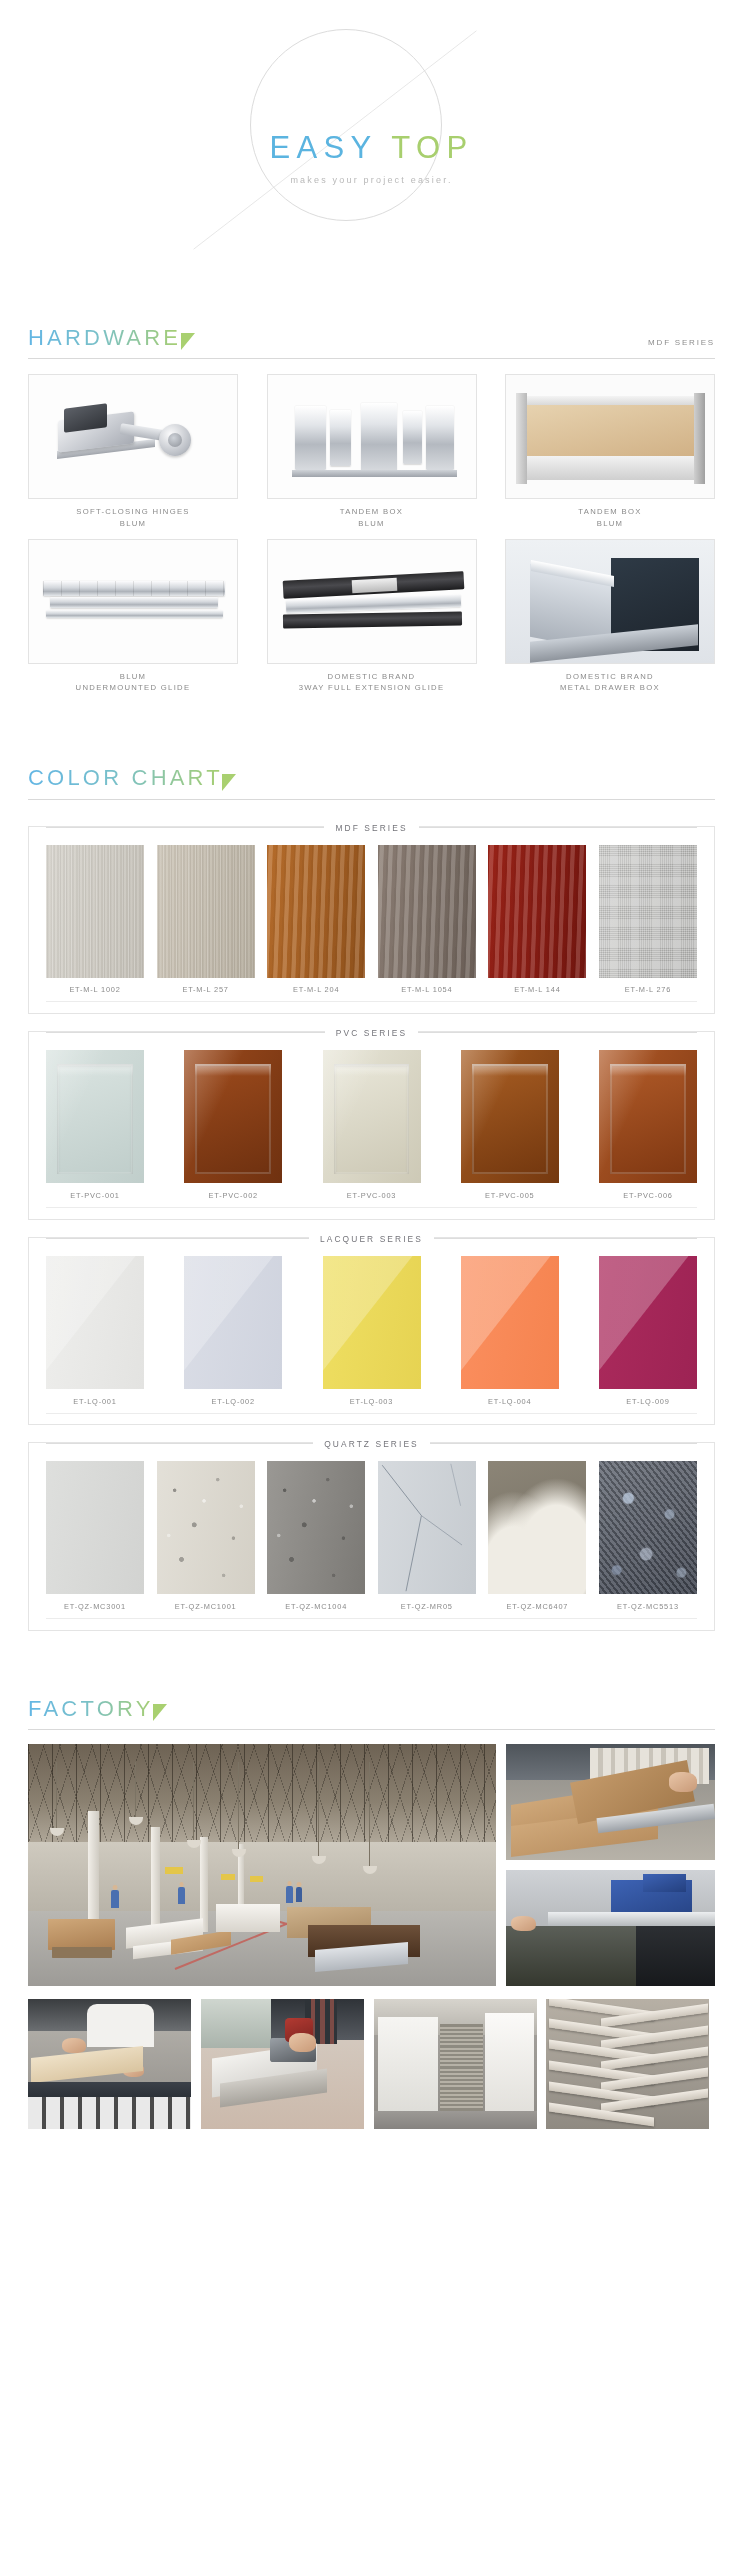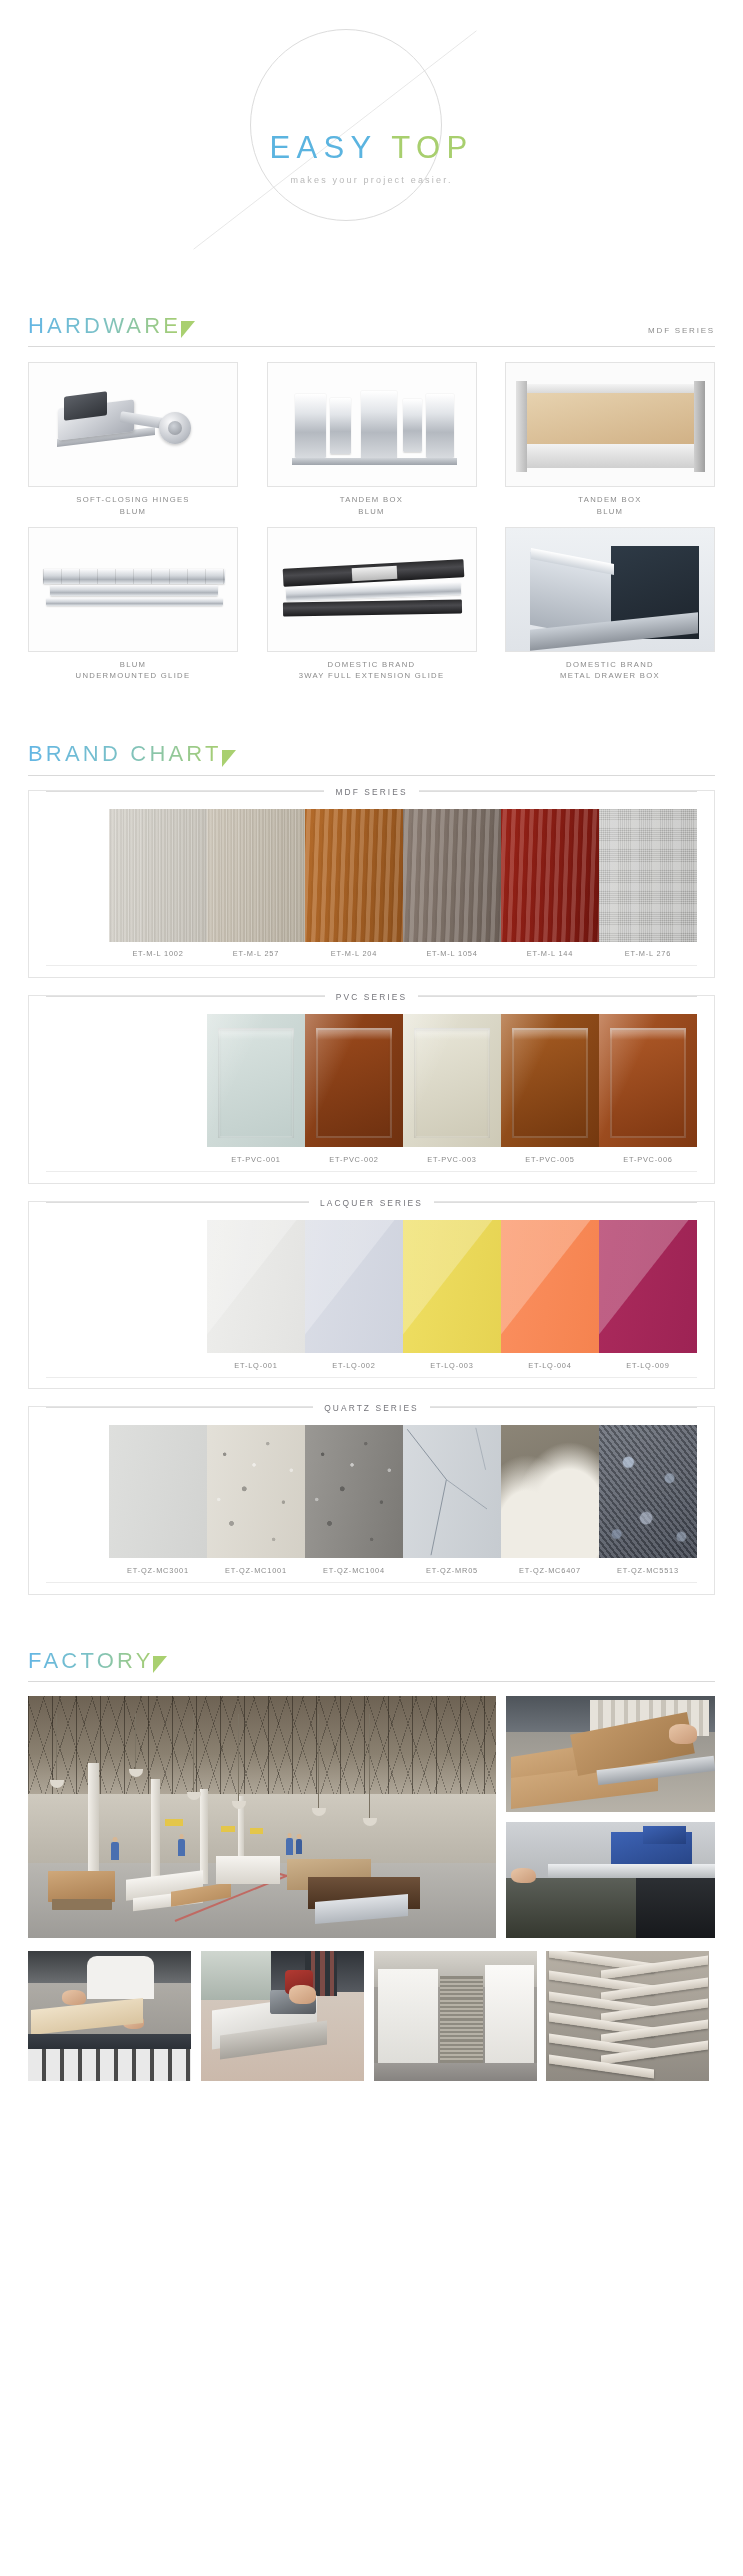--- a/index.html
+++ b/index.html
@@ -29,21 +29,21 @@
   }
   .logo-word .w-easy{ color:#5bb4e0; }
   .logo-word .w-top { color:#a8cf6e; }
   .logo-tag{
     position:absolute; left:0; top:175px; width:743px; text-align:center;
     font-size:9px; letter-spacing:2.2px; color:#b9b9b9; font-weight:300;
     font-family:"Liberation Sans", sans-serif;
   }
 
   
-  .sec-head{ position:relative; width:687px; margin:0 auto; height:46px; }
+  .sec-head{ position:relative; width:687px; margin:12px auto; height:46px; }
   .sec-head .title{
     position:absolute; left:0; bottom:8.4px;
     font-size:22px; letter-spacing:3.2px; font-weight:300;
     font-family:"Liberation Sans", sans-serif;
     background:linear-gradient(90deg,#63b6e4 0%,#79c0c9 45%,#a7ce70 100%);
     -webkit-background-clip:text; background-clip:text;
     -webkit-text-fill-color:transparent; color:#8cc5a8;
   }
   .sec-head .tri{
     position:absolute; bottom:9px;
@@ -118,21 +118,21 @@
     position:absolute; top:-6.3px; left:0; right:0; text-align:center;
   }
   .series-title span{
     background:#fff; padding:0 11.2px;
     font-size:8.4px; letter-spacing:2.1px; color:#74747a;
     font-family:"Liberation Sans", sans-serif;
   }
   .series-rule{
     position:absolute; left:17px; right:17px; top:0; height:0.7px; background:#ddd;
   }
-  .sw-row{ display:flex; justify-content:flex-end; }
+  .sw-row{ display:flex; justify-content:space-between; }
   .sw-cell{ width:98px; }
   .sw-chip{ width:98px; height:133px; position:relative; overflow:hidden; }
   .sw-lbl{
     text-align:center; margin-top:7.7px; font-size:7.4px; letter-spacing:0.8px;
     color:#8a8a8a; font-family:"Liberation Sans", sans-serif; white-space:nowrap;
   }
   .panel-footline{ height:0.7px; background:#ececec; margin-top:7px; }
 
   
   .tex{ position:absolute; inset:0; }
@@ -369,21 +369,21 @@
         <span class="sub">METAL DRAWER BOX</span>
       </div>
     </div>
 
   </div>
 </div>
 
 <div class="spacer-lg"></div>
 
 <div class="sec-head">
-  <div class="title" id="cc-title">BRAND CHART</div>
+  <div class="title" id="cc-title">COLOR CHART</div>
   <div class="tri" id="cc-tri" style="left: 194px;"></div>
   <div class="rule"></div>
 </div>
 
 <div class="spacer-sm"></div>
 
 <div id="series-container">
     <div class="series-panel">
       <div class="series-rule"></div>
       <div class="series-title"><span>MDF SERIES</span></div>

